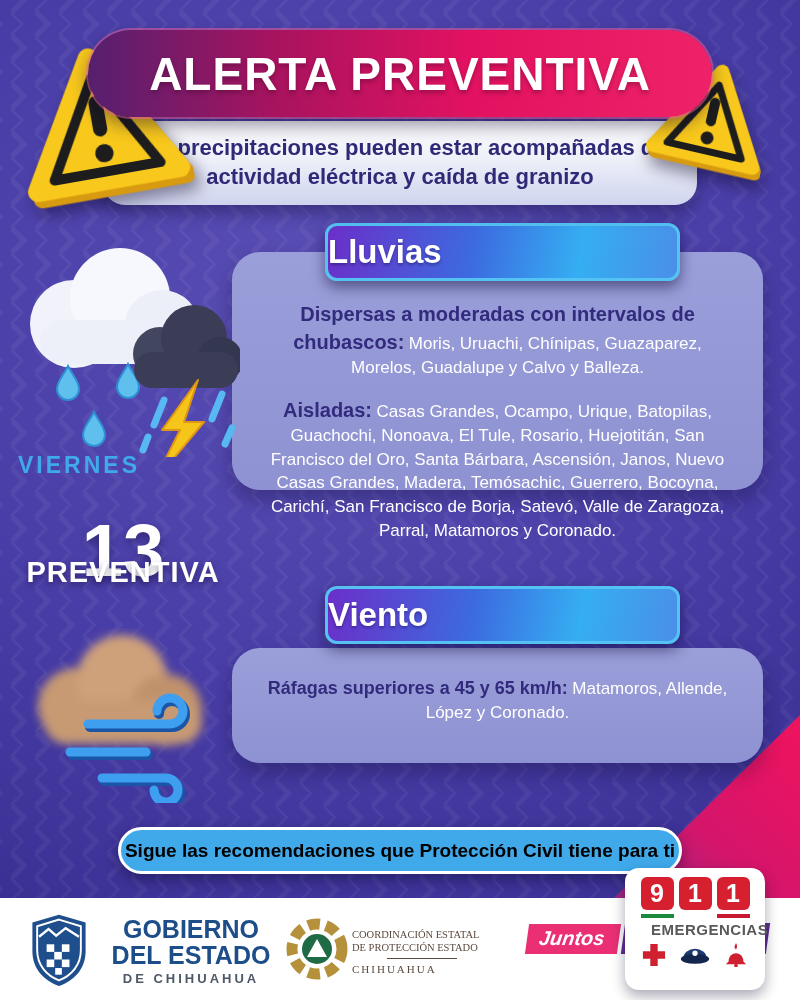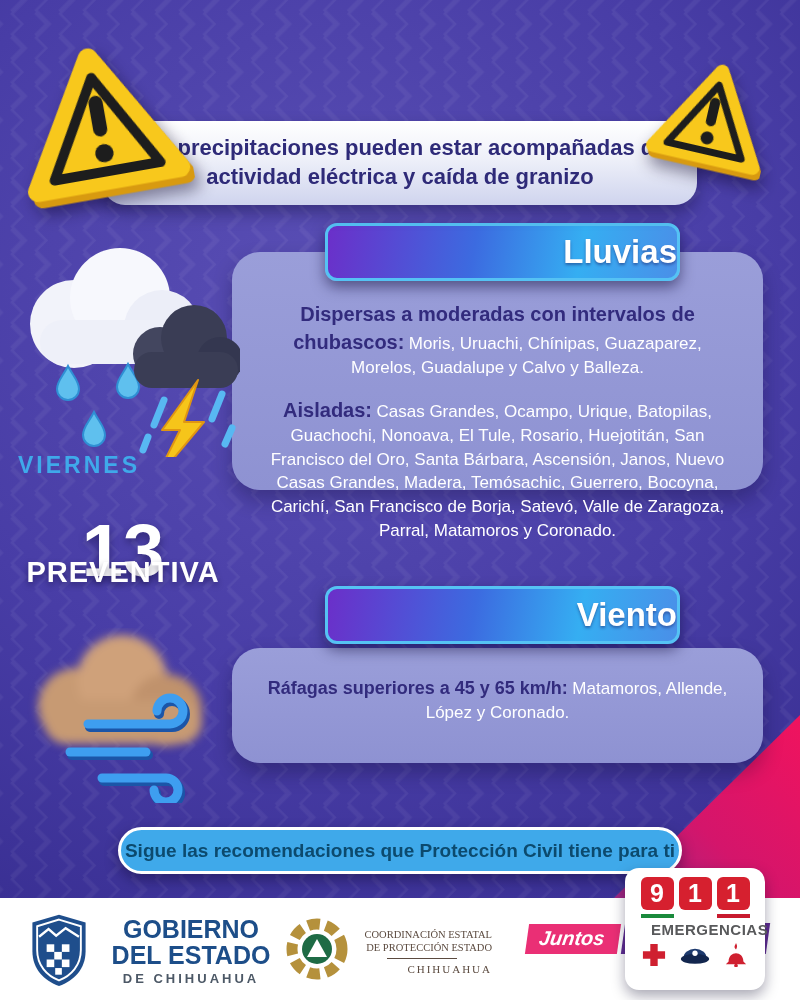--- a/index.html
+++ b/index.html
@@ -34,21 +34,21 @@
     font-weight:bold;font-size:23px;letter-spacing:3px;z-index:2;}
   .day{left:18px;top:484px;width:210px;text-align:center;color:#fff;
     font-weight:bold;font-size:74px;z-index:2;text-shadow:0 4px 8px rgba(10,5,40,.4);margin-top:24px;}
   .month{left:10px;top:556px;width:226px;text-align:center;color:#fff;
     font-weight:bold;font-size:29px;letter-spacing:1px;z-index:2;
     text-shadow:0 3px 6px rgba(10,5,40,.4);}
 
   
   .sec-btn{
     left:325px;width:355px;height:58px;z-index:3;border-radius:12px;
-    display:flex;align-items:center;justify-content:flex-end;
+    display:flex;align-items:center;justify-content:flex-start;
     background:linear-gradient(100deg,#6b2fc9 0%,#3c6be0 42%,#35aef2 72%,#4a8fe8 100%);
     border:3px solid #55c2f4;box-sizing:border-box;
     box-shadow:0 6px 14px rgba(10,5,50,.5);
   }
   .sec-btn span{color:#fff;font-weight:bold;font-size:33px;text-shadow:0 2px 3px rgba(20,20,90,.45);}
   .panel{
     left:232px;width:531px;z-index:1;border-radius:28px;
     background:linear-gradient(180deg,#9a9ed9 0%,#8e92d2 100%);
     box-shadow:0 10px 20px rgba(10,5,40,.3);
     text-align:center;box-sizing:border-box;
@@ -60,28 +60,28 @@
   
   .wedge{left:600px;top:715px;width:200px;height:185px;z-index:0;
     background:linear-gradient(225deg,#f0135e 0%,#d4156b 55%,#952a86 100%);
     clip-path:polygon(100% 0, 100% 100%, 6% 100%);}
   .banner{
     left:118px;top:827px;width:564px;height:47px;z-index:3;border-radius:26px;
     background:#3fa9ea;border:3px solid #ffffff;box-sizing:border-box;
     display:flex;align-items:center;justify-content:center;
     box-shadow:0 6px 14px rgba(10,5,40,.4);
   }
-  .banner span{color:#0c4a6e;font-weight:bold;font-size:19px;}
+  .banner span{color:#000000;font-weight:bold;font-size:19px;}
 
   
   .footer{left:0;top:898px;width:800px;height:102px;background:#ffffff;z-index:2;}
   .gob-text{left:96px;top:916px;width:190px;text-align:center;color:#1d4e89;z-index:3;}
   .gob-text .l1,.gob-text .l2{font-weight:bold;font-size:25px;line-height:1.04;display:block;}
   .gob-text .l3{font-weight:bold;font-size:13px;letter-spacing:3px;color:#4c5866;display:block;margin-top:3px;}
-  .pc-text{left:352px;top:928px;width:140px;text-align:right;color:#5b4a3f;z-index:3;
+  .pc-text{left:352px;top:928px;width:140px;text-align:left;color:#5b4a3f;z-index:3;
     font-family:"Liberation Serif","DejaVu Serif",serif;}
   .pc-text .l1,.pc-text .l2{font-size:10.5px;display:block;line-height:1.25;}
   .pc-text .divider{display:block;width:70px;height:1px;background:#5b4a3f;margin:4px auto;}
   .pc-text .l3{font-size:11px;letter-spacing:2px;display:block;}
   .slogan{left:505px;top:924px;z-index:3;}
   .tag{display:inline-block;color:#fff;font-weight:bold;font-style:italic;
     transform:skewX(-8deg);padding:3px 14px 4px 12px;}
   .tag.pink{background:#ea2f75;font-size:20px;margin-left:22px;}
   .tag.purple{background:#5f2d91;font-size:21px;margin-top:-2px;}
   .card911{
@@ -121,20 +121,23 @@
     <circle cx="60" cy="78" r="6.5" fill="#1d1d1d"></circle>
   </svg>
   <svg class="abs tri" style="left:652px;top:58px;transform:rotate(13deg);" width="120" height="117" viewBox="0 0 120 112">
     <polygon points="60,10 111,97 9,97" fill="#d89a10" stroke="#d89a10" stroke-width="14" stroke-linejoin="round" transform="translate(3,5)"></polygon>
     <polygon points="60,10 111,97 9,97" fill="#f8c81c" stroke="#f8c81c" stroke-width="14" stroke-linejoin="round"></polygon>
     <polygon points="60,24 98,91 22,91" fill="none" stroke="#1d1d1d" stroke-width="7" stroke-linejoin="round"></polygon>
     <rect x="55" y="37" width="10" height="29" rx="5" fill="#1d1d1d"></rect>
     <circle cx="60" cy="78" r="6.5" fill="#1d1d1d"></circle>
   </svg>
 
+  <div class="abs title-pill">
+    <span>ALERTA PREVENTIVA</span>
+  </div>
   <div class="abs subtitle-box">
     <span>Las precipitaciones pueden estar acompañadas de actividad eléctrica y caída de granizo</span>
   </div>
 
   <svg class="abs" style="left:12px;top:232px;z-index:3;" width="228" height="225" viewBox="0 0 228 225">
     <g>
       <circle cx="62" cy="92" r="44" fill="#f2f3fa"></circle>
       <circle cx="108" cy="66" r="50" fill="#f7f8fd"></circle>
       <circle cx="150" cy="96" r="38" fill="#eceef8"></circle>
       <rect x="28" y="88" width="148" height="44" rx="22" fill="#eef0f9"></rect>

